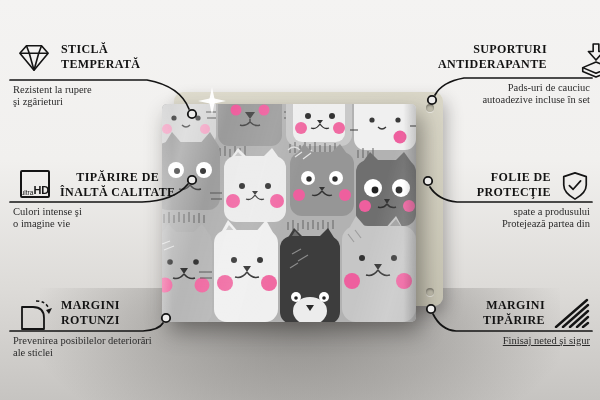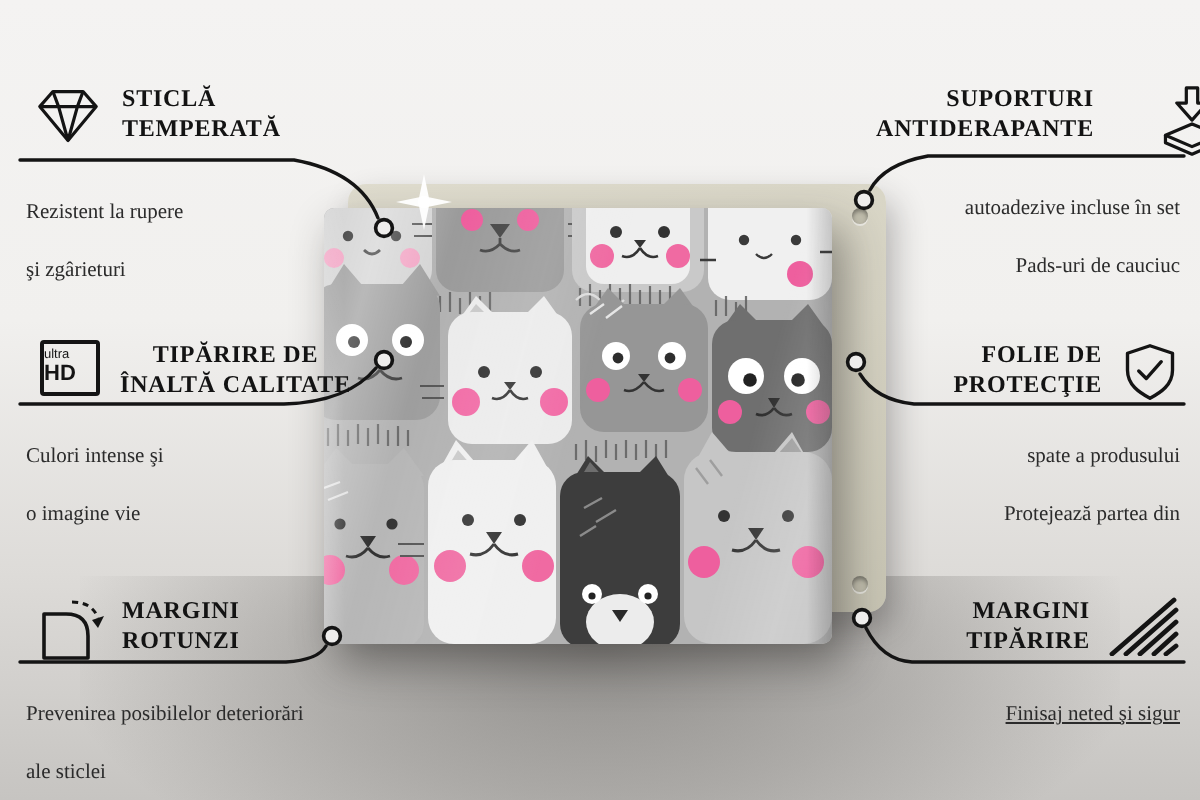--- a/index.html
+++ b/index.html
@@ -40,26 +40,26 @@
   .sparkle{position:absolute;left:198px;top:87px;width:28px;height:28px;pointer-events:none;}
   
   .connectors{position:absolute;left:0;top:0;width:600px;height:400px;pointer-events:none;}
   
   .callout{position:absolute;display:flex;align-items:flex-start;color:#121212;}
   .callout .icon-box{flex:0 0 auto;}
   .title{font-weight:bold;font-size:12px;line-height:15px;letter-spacing:.4px;color:#131313;}
   .title div{white-space:nowrap;}
   .right .title{text-align:right;}
   .desc{position:absolute;font-size:10.5px;line-height:11.5px;color:#2b2b2b;}
-  .desc div{white-space:nowrap;margin-top:17px;}
+  .desc div{white-space:nowrap;}
   .desc.right{text-align:right;}
   
   .uhd{
     width:26px;height:24px;border:2px solid #141414;border-radius:2px;
-    display:flex;flex-direction:column;align-items:flex-start;justify-content:center;
+    display:flex;flex-direction:row;align-items:flex-end;justify-content:center;
     font-family:"Liberation Sans","DejaVu Sans",sans-serif;color:#141414;background:transparent;
   }
   .uhd .u1{font-size:6.5px;line-height:6.5px;}
   .uhd .u2{font-size:11px;line-height:11px;font-weight:bold;}
   .ic{display:block;}
 </style>
 </head>
 <body>
 
 <div class="stage">
@@ -257,22 +257,22 @@
       <svg class="ic" width="36" height="38" viewBox="0 0 38 40">
         <g stroke="#141414" stroke-width="1.7" fill="none" stroke-linejoin="round">
           <path d="M16,2 h6 v8 h5 l-8,9 -8,-9 h5 z"></path>
           <path d="M19,21 L33,27 19,33 5,27 Z"></path>
           <path d="M5,27 v4 L19,37 33,31 v-4"></path>
         </g>
       </svg>
     </div>
   </div>
   <div class="desc right" style="left:380px;top:82px;width:210px;">
+    <div>Pads-uri de cauciuc</div>
     <div>autoadezive incluse în set</div>
-    <div>Pads-uri de cauciuc</div>
   </div>
 
   <div class="callout" style="left:20px;top:170px;">
     <div class="icon-box">
       <div class="uhd">
         <div class="u1">ultra</div>
         <div class="u2">HD</div>
       </div>
     </div>
     <div class="title" style="margin-left:10px;text-align:center;">

